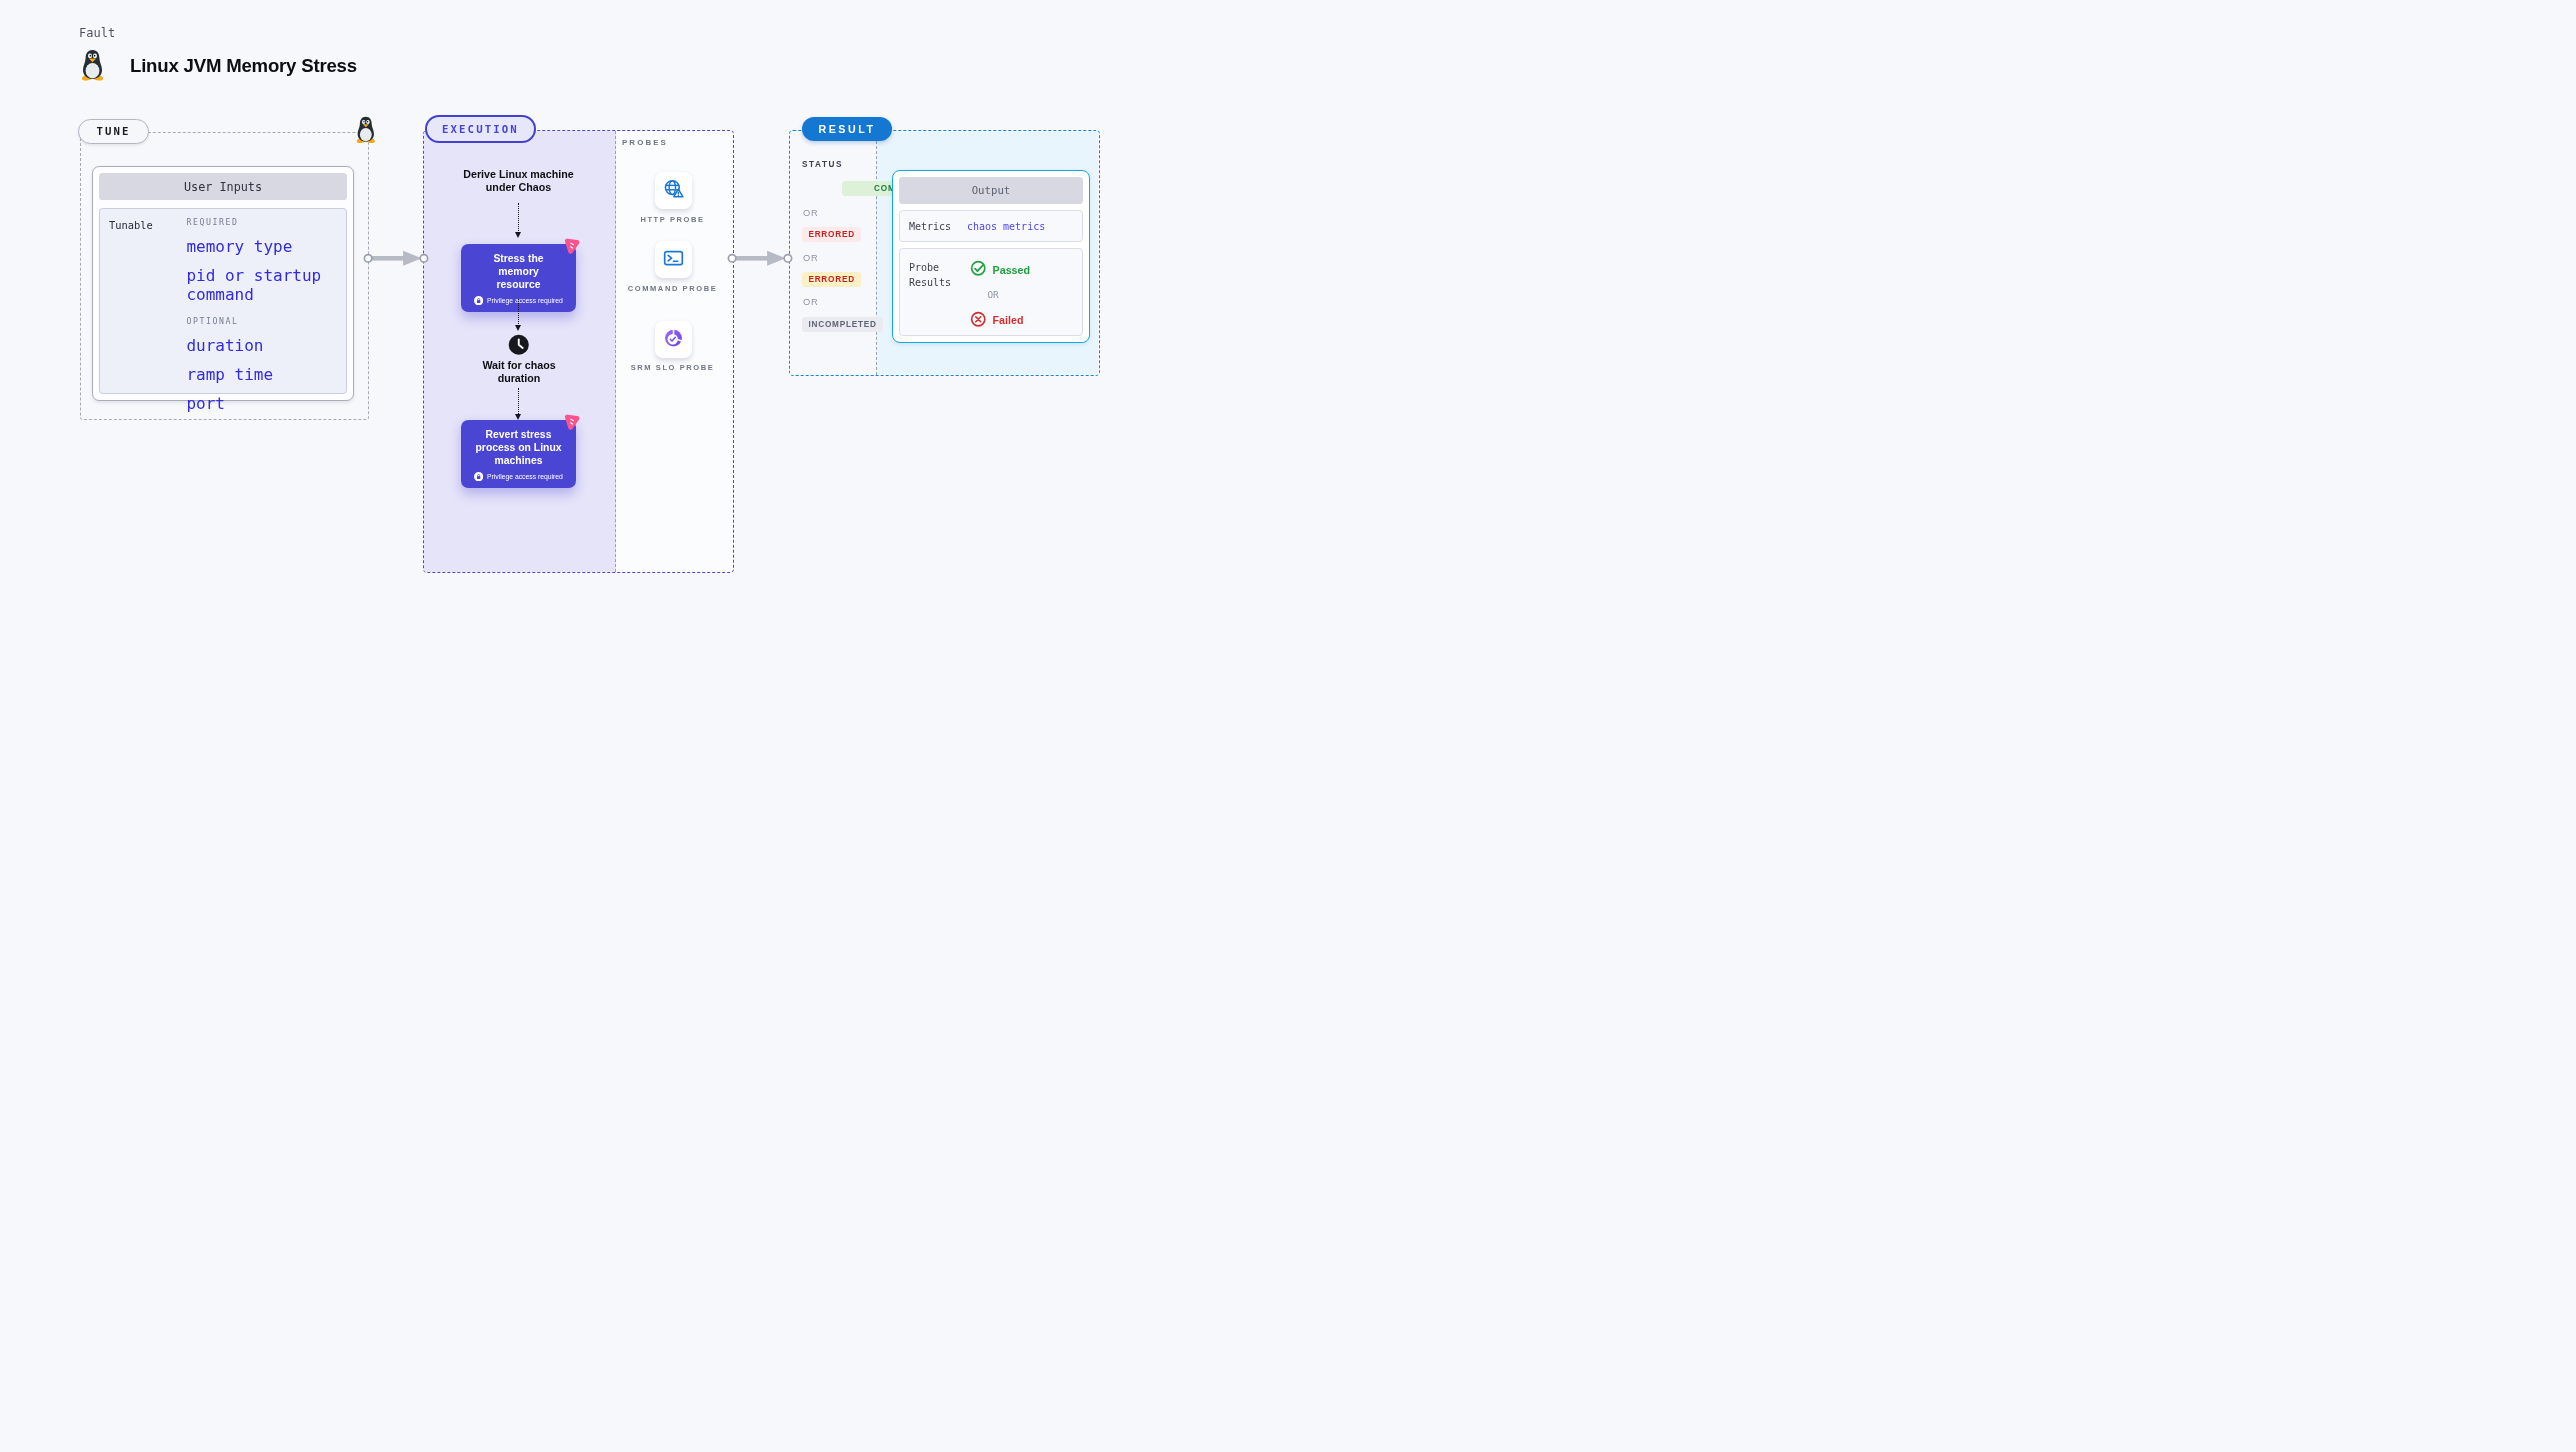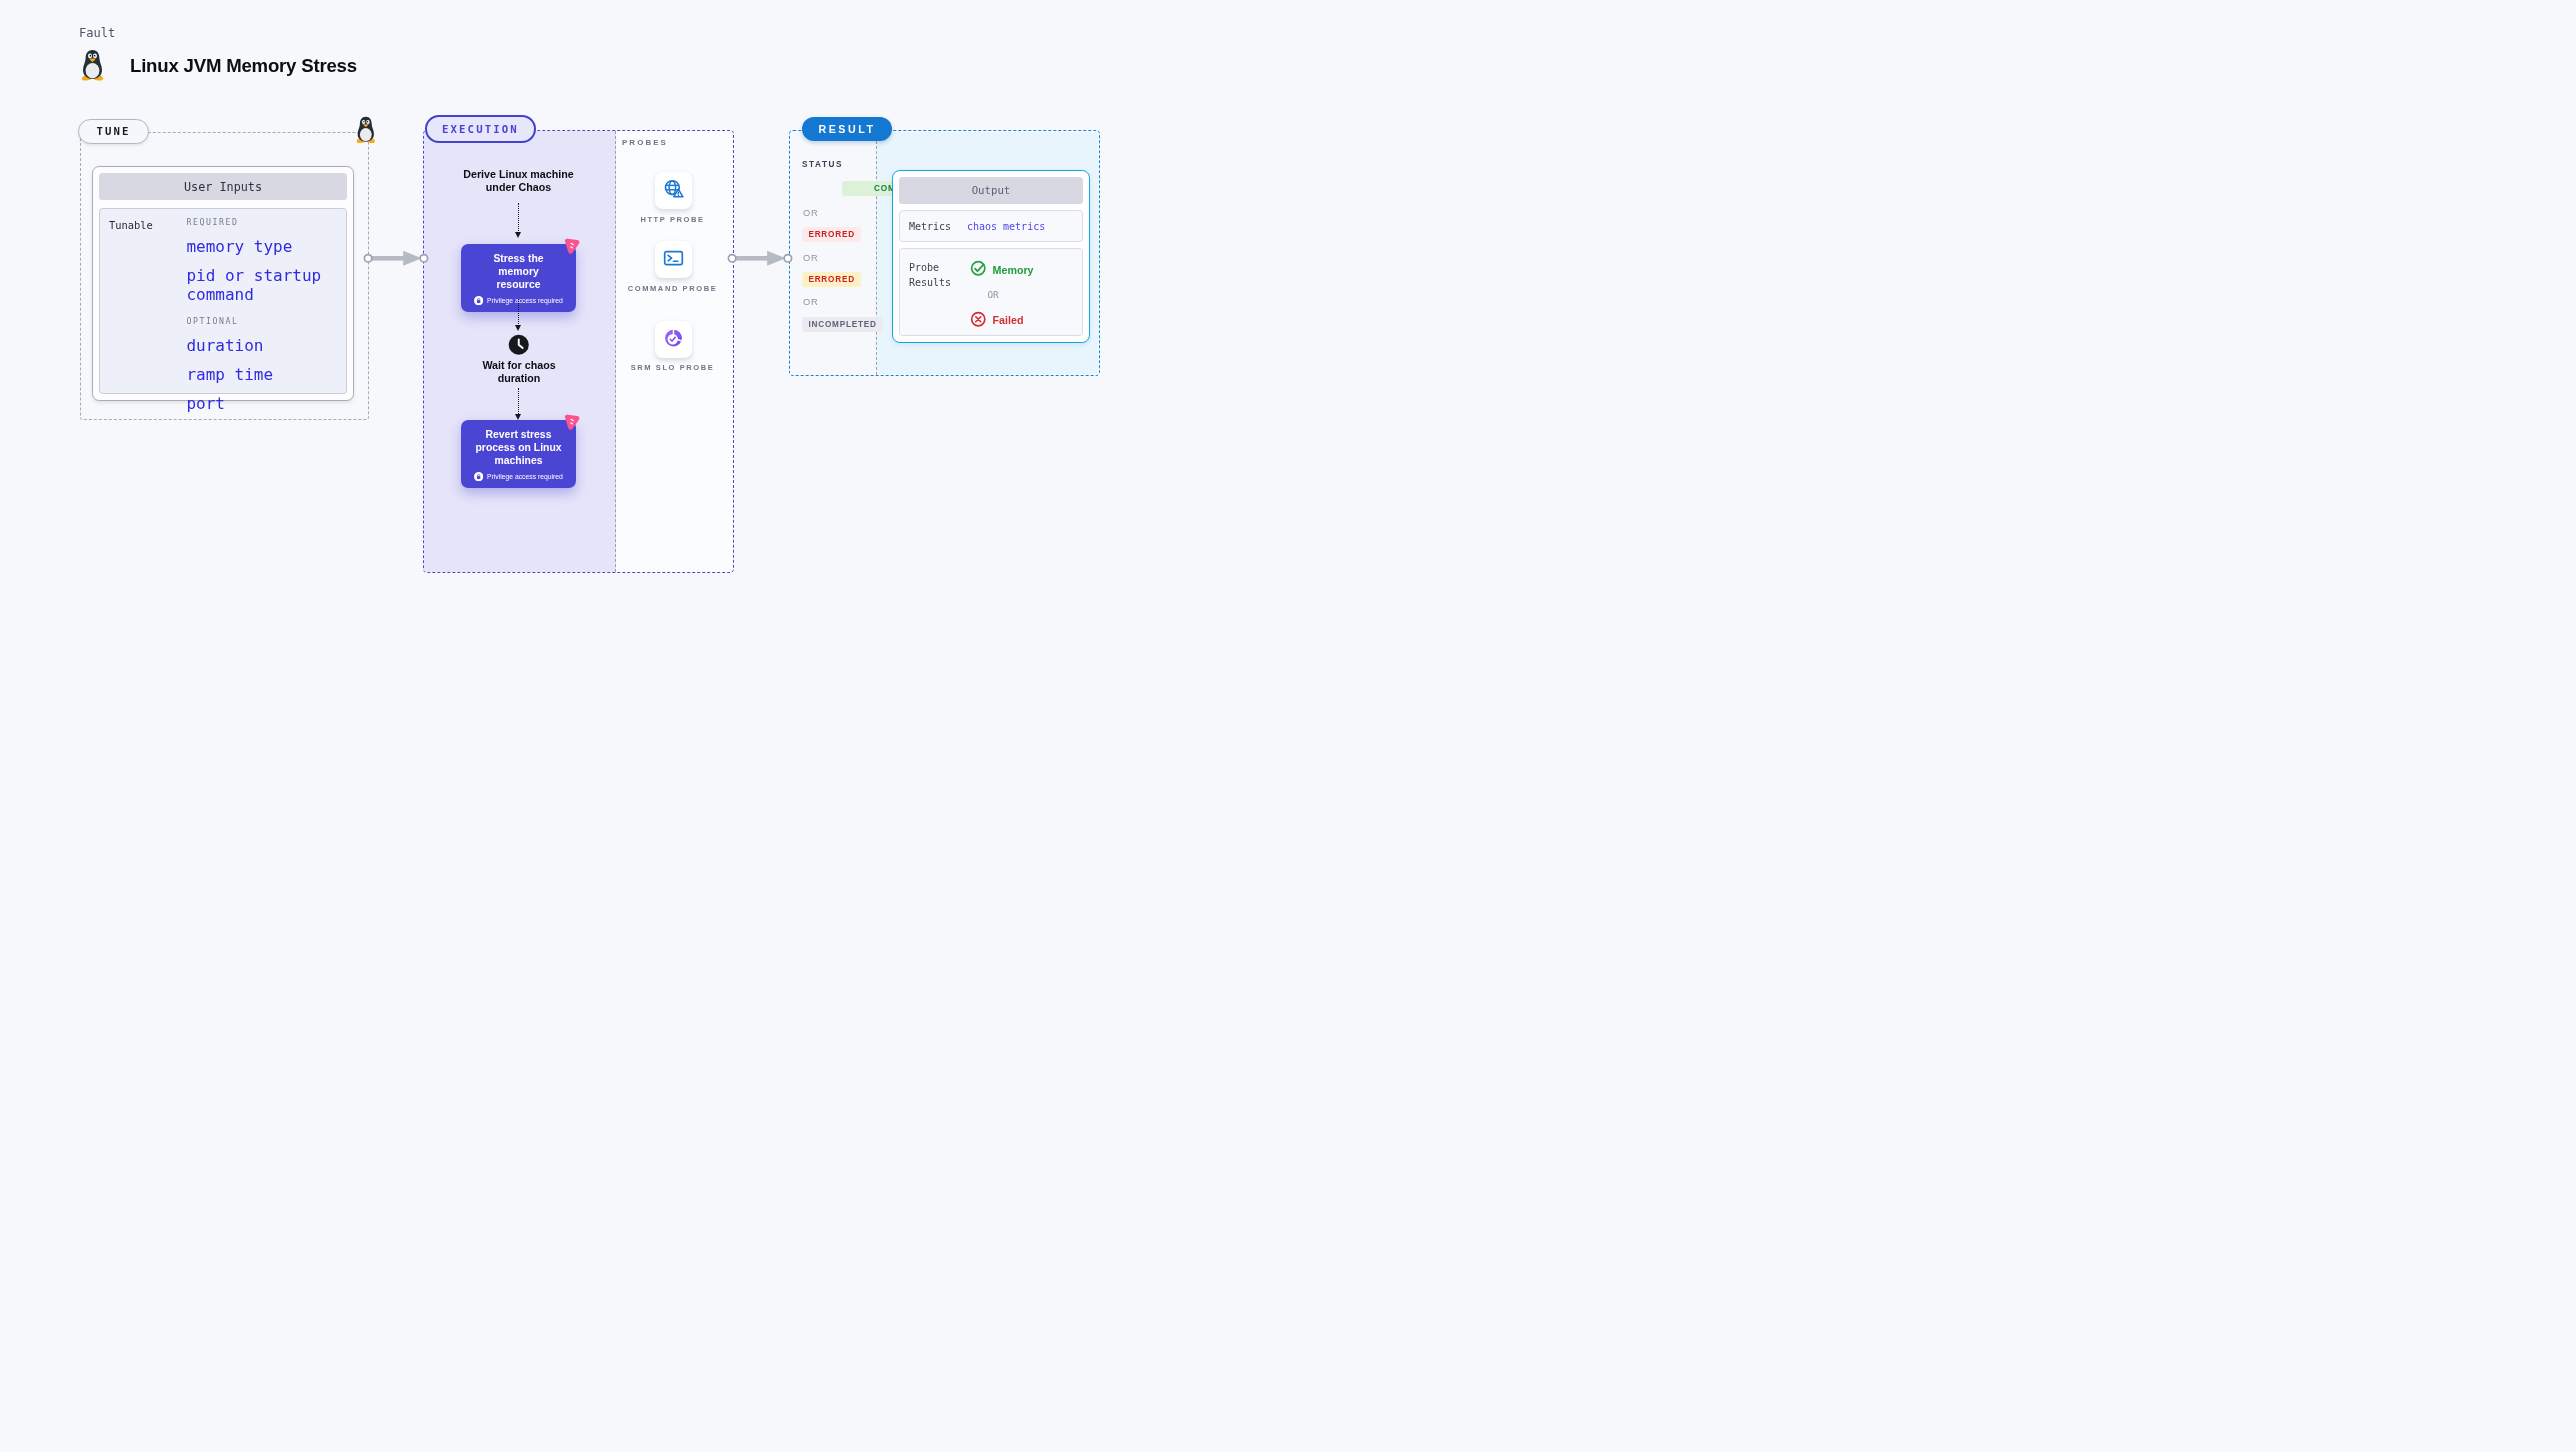--- a/index.html
+++ b/index.html
@@ -307,21 +307,21 @@
     </div>
     <div class="output-row row-probe">
       <span class="lbl">Probe Results</span>
       <div class="pr-item pr-passed">
         <span>
           <svg width="16.5" height="16.5" viewBox="0 0 22 22">
             <circle cx="11" cy="11" r="8.8" fill="none" stroke="#23a13d" stroke-width="2.2"></circle>
             <path d="M6.8 11.6 l3.1 3.1 L18 6.2" fill="none" stroke="#23a13d" stroke-width="2.4" stroke-linecap="round" stroke-linejoin="round"></path>
           </svg>
         </span>
-        <span>Memory</span>
+        <span>Passed</span>
       </div>
       <div class="pr-or mono">OR</div>
       <div class="pr-item pr-failed">
         <span>
           <svg width="16.5" height="16.5" viewBox="0 0 22 22">
             <circle cx="11" cy="11" r="8.8" fill="none" stroke="#d42f2f" stroke-width="2.2"></circle>
             <path d="M7.7 7.7 l6.6 6.6 M14.3 7.7 l-6.6 6.6" stroke="#d42f2f" stroke-width="2.2" stroke-linecap="round"></path>
           </svg>
         </span>
         <span>Failed</span>

